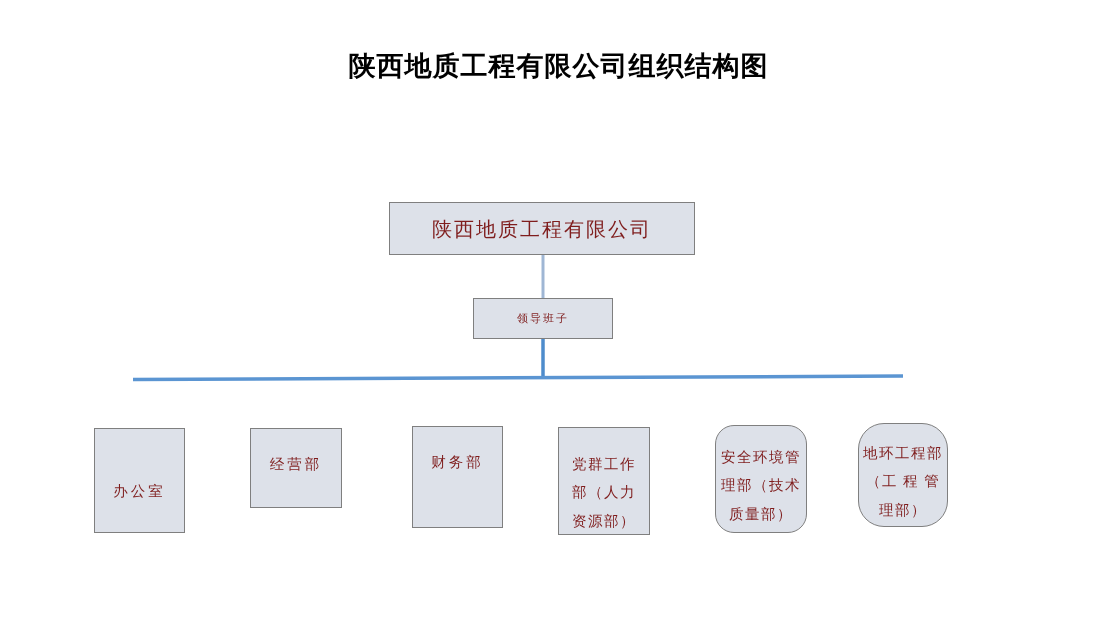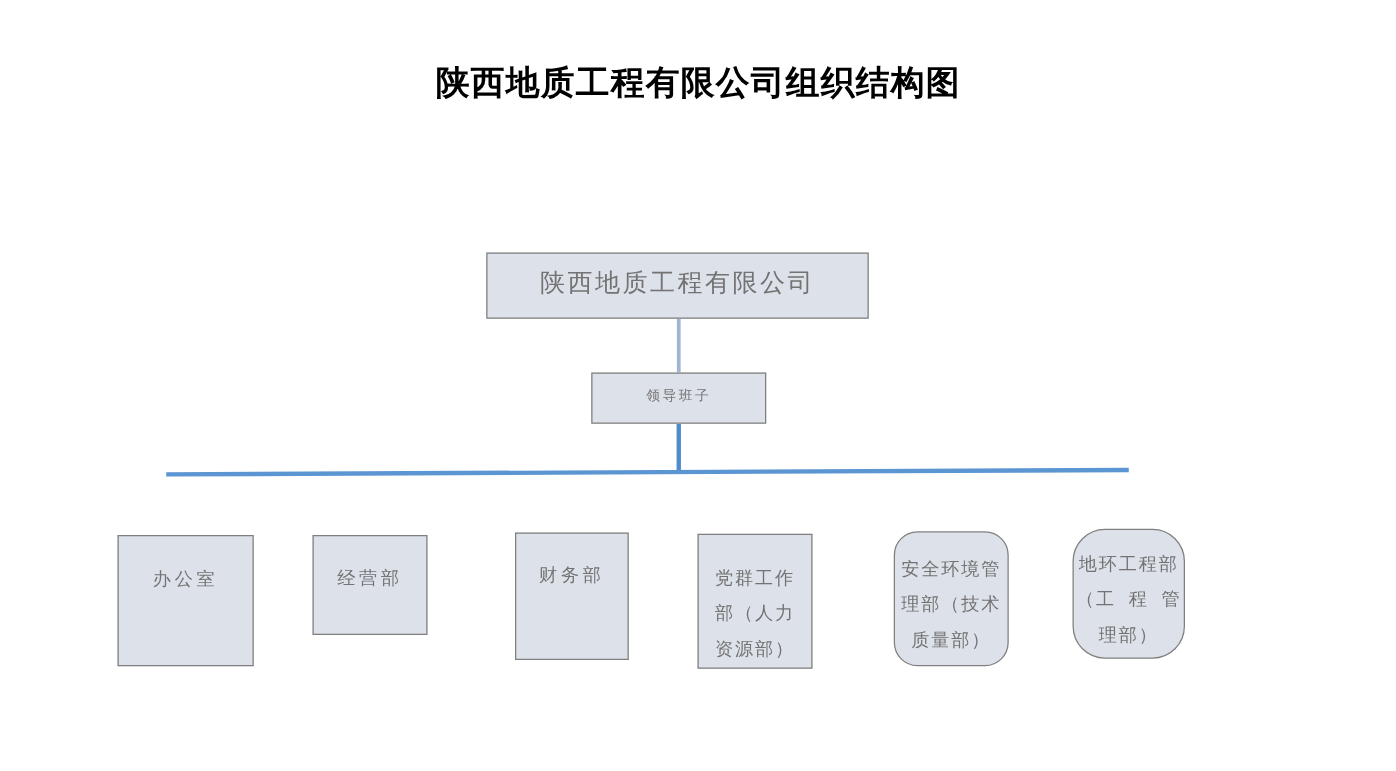--- a/index.html
+++ b/index.html
@@ -33,22 +33,22 @@
     color: #000000;
     white-space: nowrap;
   }
   .node {
     position: absolute;
     box-sizing: border-box;
     background: #dde1e9;
     border: 1px solid #7f7f7f;
     display: flex;
     justify-content: center;
-    font-family: Liberation Mono, monospace;
-    color: #737373;
+    font-family: Liberation Serif, serif;
+    color: #7f1d1d;
   }
   .node .node-label {
     display: block;
     text-align: center;
     white-space: pre-line;
   }
   
   .node-root {
     left: 389px;
     top: 202px;
@@ -79,21 +79,21 @@
     align-items: flex-start;
   }
   .node-dept .node-label {
     font-size: 14.5px;
     line-height: 1.95;
     letter-spacing: 1.5px;
   }
   .node-dept.single-line .node-label {
     letter-spacing: 3px;
   }
-  .dept-0 { left: 94px;  top: 428px; width: 109px; height: 105px; }
+  .dept-0 { left: 94px;  top: 428px; width: 91px; height: 105px; align-items: center; }
   .dept-0 .node-label { padding-top: 22px; }
   .dept-1 { left: 250px; top: 428px; width: 92px; height: 80px; }
   .dept-1 .node-label { padding-top: 21px; }
   .dept-2 { left: 412px; top: 426px; width: 91px; height: 102px; }
   .dept-2 .node-label { padding-top: 21px; }
   .dept-3 { left: 558px; top: 427px; width: 92px; height: 108px; }
   .dept-3 .node-label { padding-top: 22px; }
   .dept-4 { left: 715px; top: 425px; width: 92px; height: 108px; border-radius: 19px; }
   .dept-4 .node-label { padding-top: 17px; }
   .dept-5 { left: 858px; top: 423px; width: 90px; height: 104px; border-radius: 26px; }

